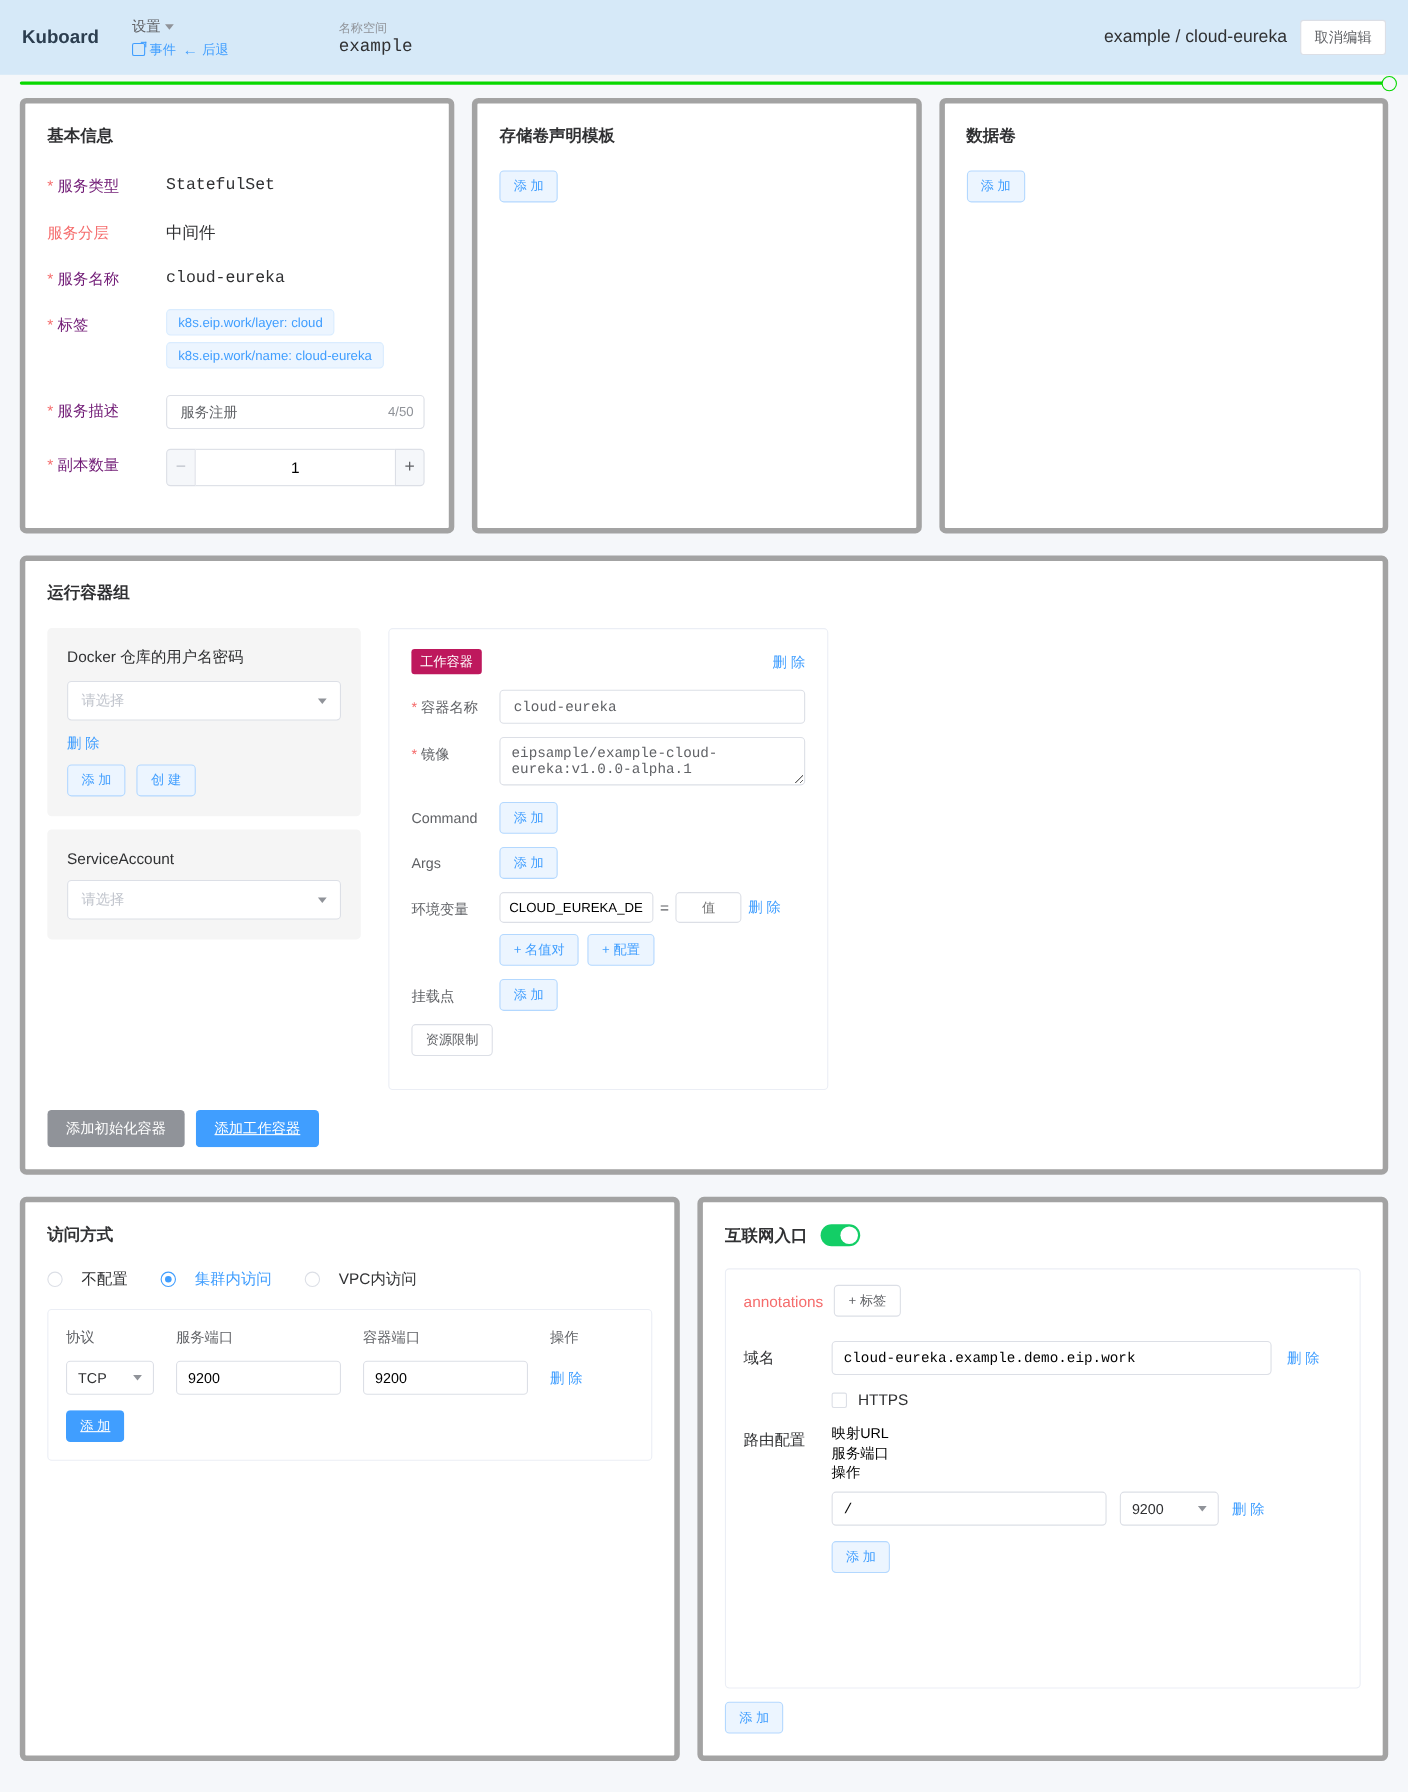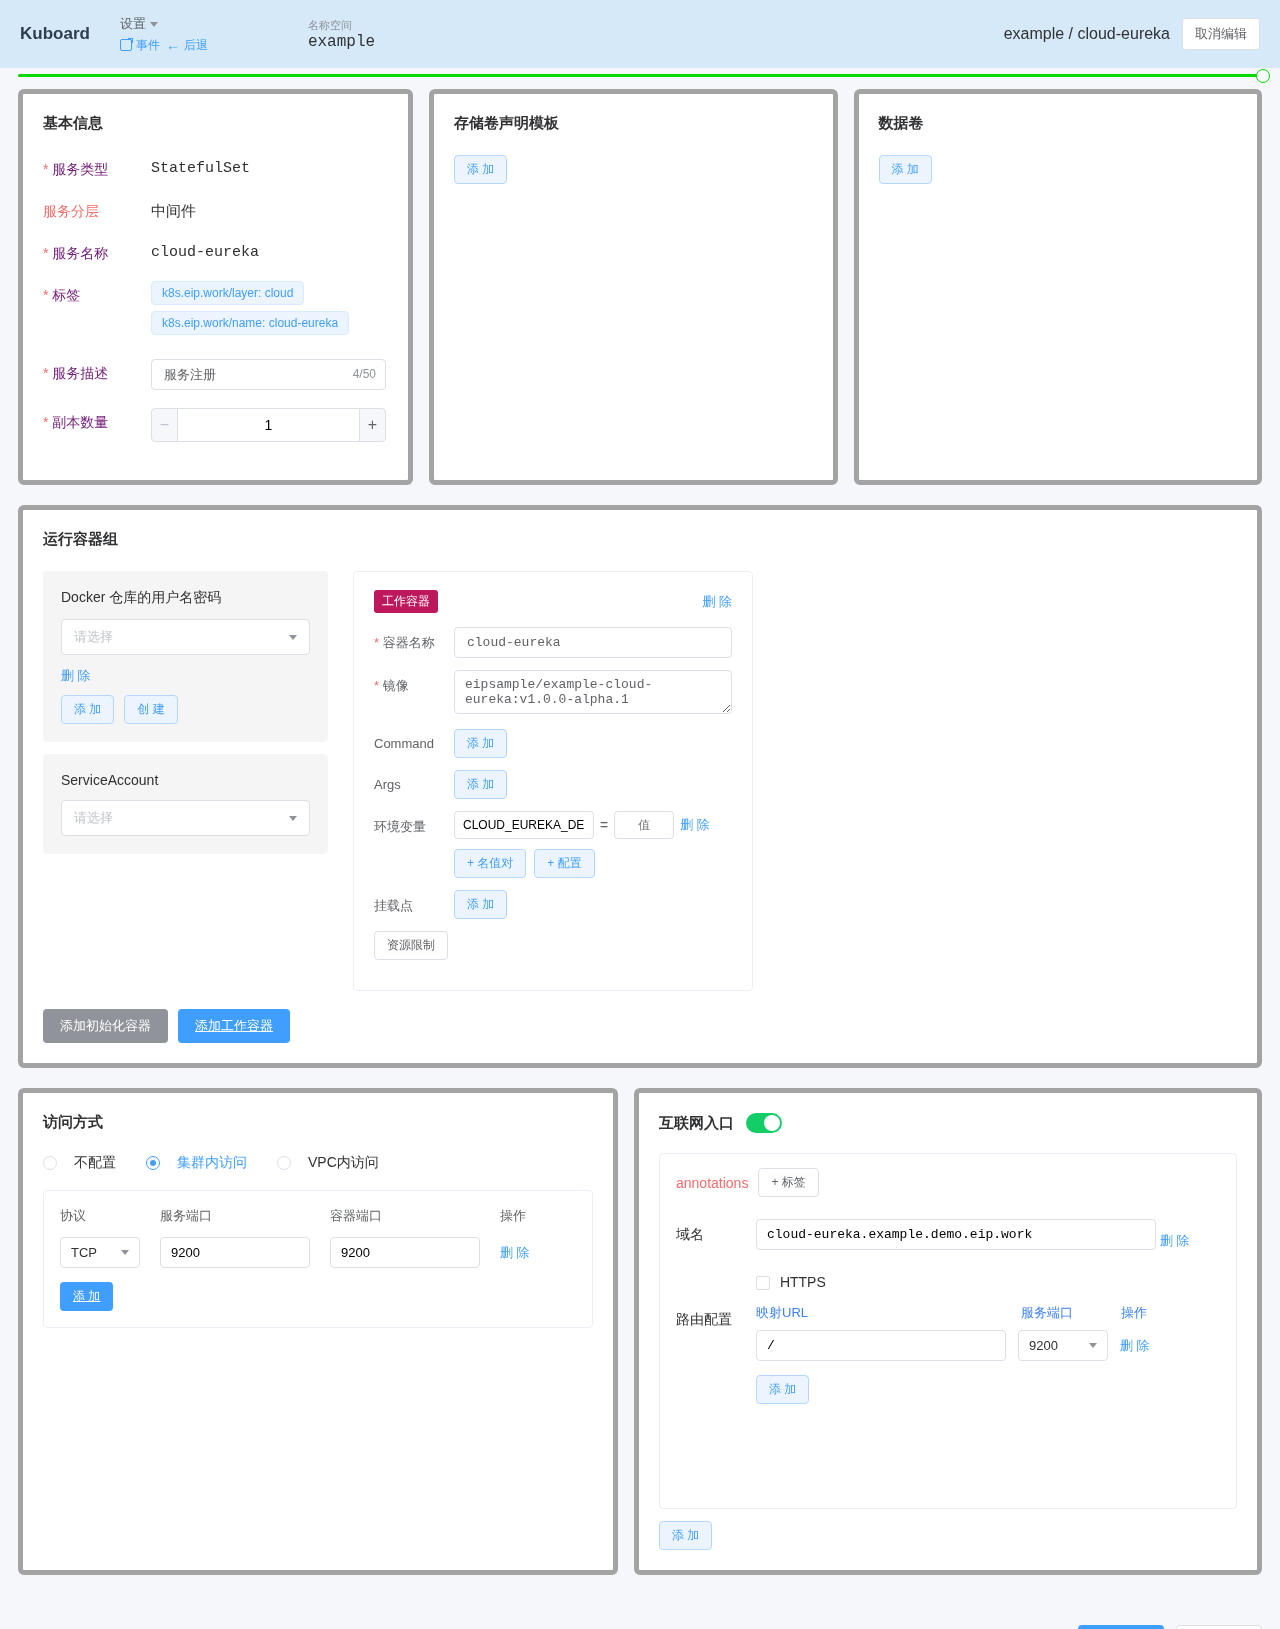--- a/index.html
+++ b/index.html
@@ -541,22 +541,23 @@
   width: 14px; height: 14px;
   border: 1px solid #dcdfe6;
   border-radius: 2px;
   display: inline-block;
   vertical-align: middle;
   margin-right: 6px;
 }
 .route-header {
   display: flex;
   font-size: 13px;
-  color: #3b82f6;
+  color: #000000;
   margin-bottom: 8px;
+  flex-direction: column;
 }
 .route-col-1 { width: 265px; }
 .route-col-2 { width: 100px; }
 .route-col-3 { flex: 1; }
 .route-row {
   display: flex;
   align-items: center;
   gap: 12px;
   margin-bottom: 14px;
 }
@@ -815,21 +816,21 @@
         <span class="switch"></span>
       </div>
       <div class="anno-box">
         <div class="anno-header">
           <span class="anno-label">annotations</span>
           <button class="btn btn-default btn-sm">+ 标签</button>
         </div>
         <div class="ingress-row">
           <div class="ingress-label">域名</div>
           <div class="ingress-content">
-            <div style="display:flex;align-items:flex-end;gap:4px;margin-bottom:24px">
+            <div style="display:flex;align-items:center;gap:14px;margin-bottom:14px">
               <input class="domain-input" value="cloud-eureka.example.demo.eip.work" style="">
               <button class="link-btn">删 除</button>
             </div>
             <div>
               <span class="checkbox"></span>
               <span>HTTPS</span>
             </div>
           </div>
         </div>
         <div class="ingress-row">

